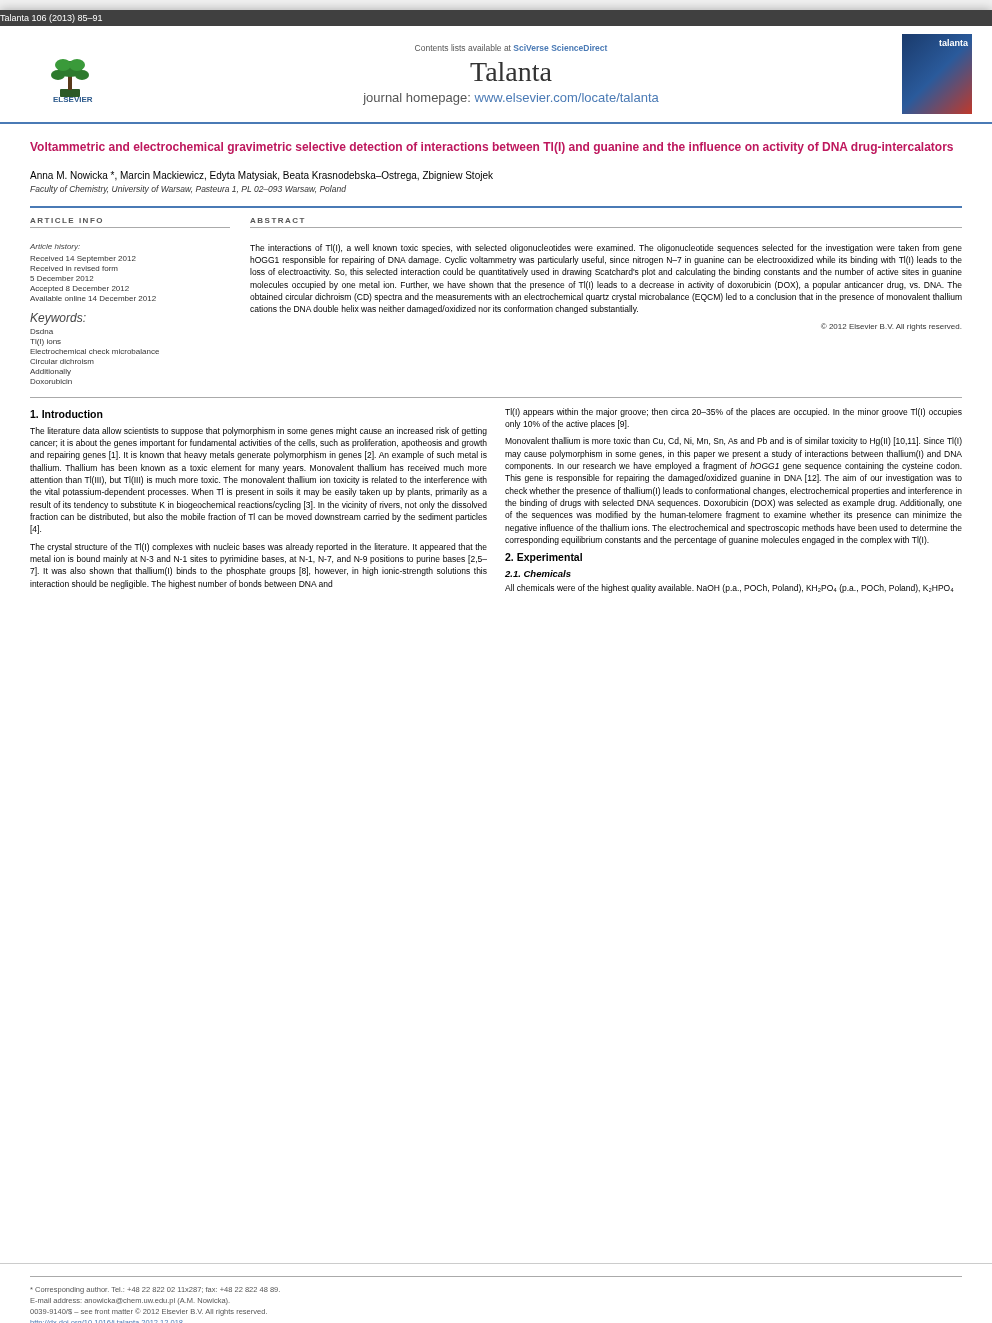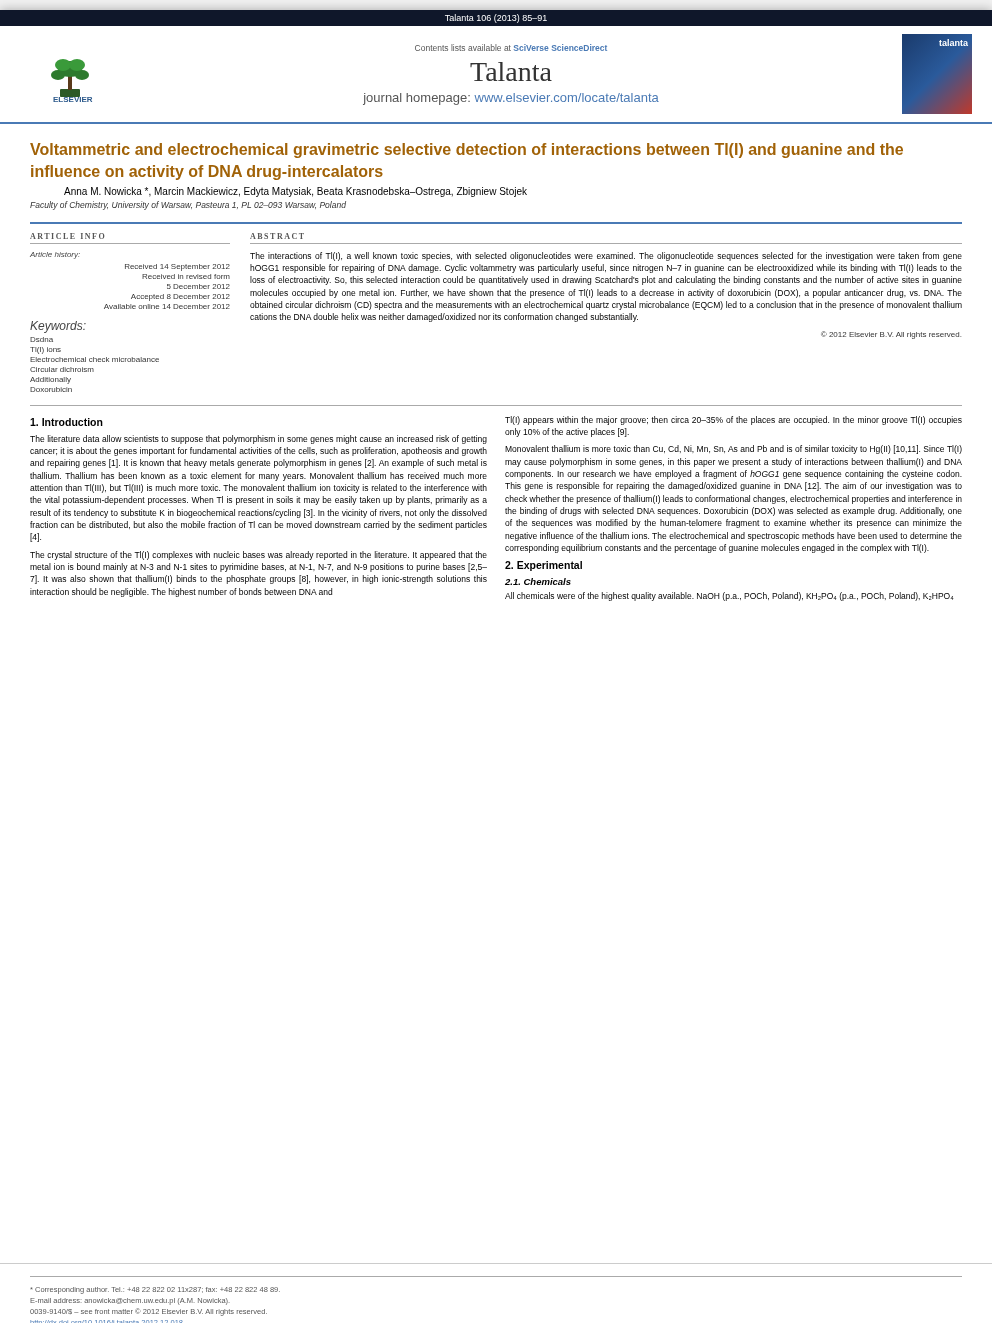--- a/index.html
+++ b/index.html
@@ -15,23 +15,23 @@
     .page {
       width: 992px;
       min-height: 1323px;
       background: #fff;
       box-shadow: 0 0 10px rgba(0,0,0,0.3);
       display: flex;
       flex-direction: column;
     }
     
     .top-bar {
-      background: #0f172a;
+      background: #404040;
       color: #fff;
-      text-align: center;
+      text-align: left;
       font-size: 9px;
       padding: 3px 0;
       font-family: Arial, sans-serif;
     }
     
     .journal-header {
       display: flex;
       align-items: center;
       padding: 8px 20px;
       border-bottom: 2px solid #4a7ab5;
@@ -94,33 +94,32 @@
       color: #fff;
       text-align: right;
     }
     
     .main-content {
       padding: 15px 30px 20px 30px;
       flex: 1;
     }
     
     .article-title {
-      font-size: 16px;
-      font-weight: bold;
-      color: #a16207;
+      font-size: 12px;
+      font-weight: bold;
+      color: #be185d;
       line-height: 1.4;
-      margin-bottom: 2px;
+      margin-bottom: 14px;
       font-family: Arial, sans-serif;
     }
     .authors {
       font-size: 10px;
       color: #000;
       margin-bottom: 3px;
       font-family: Arial, sans-serif;
-      margin-left: 34px;
     }
     .affiliation {
       font-size: 8.5px;
       color: #333;
       font-style: italic;
       margin-bottom: 12px;
       font-family: Arial, sans-serif;
     }
     
     .two-col {
@@ -136,36 +135,35 @@
       flex: 1;
     }
     .section-header {
       font-size: 8px;
       font-weight: bold;
       color: #555;
       letter-spacing: 1.5px;
       text-transform: uppercase;
       border-bottom: 1px solid #aaa;
       padding-bottom: 2px;
-      margin-bottom: 6px;
-      font-family: Liberation Serif, serif;
+      margin-bottom: 14px;
+      font-family: Liberation Sans, sans-serif;
     }
     .article-info-label {
       font-size: 8px;
       font-style: italic;
       font-family: Arial, sans-serif;
       color: #444;
       margin-bottom: 3px;
     }
     .article-info-line {
       font-size: 8px;
       font-family: Arial, sans-serif;
       color: #333;
       margin-bottom: 1px;
-      text-align: right;
     }
     .keywords-section {
       margin-top: 8px;
     }
     .keywords-label {
       font-size: 12px;
       font-style: italic;
       font-family: Arial, sans-serif;
       color: #444;
       margin-bottom: 2px;

